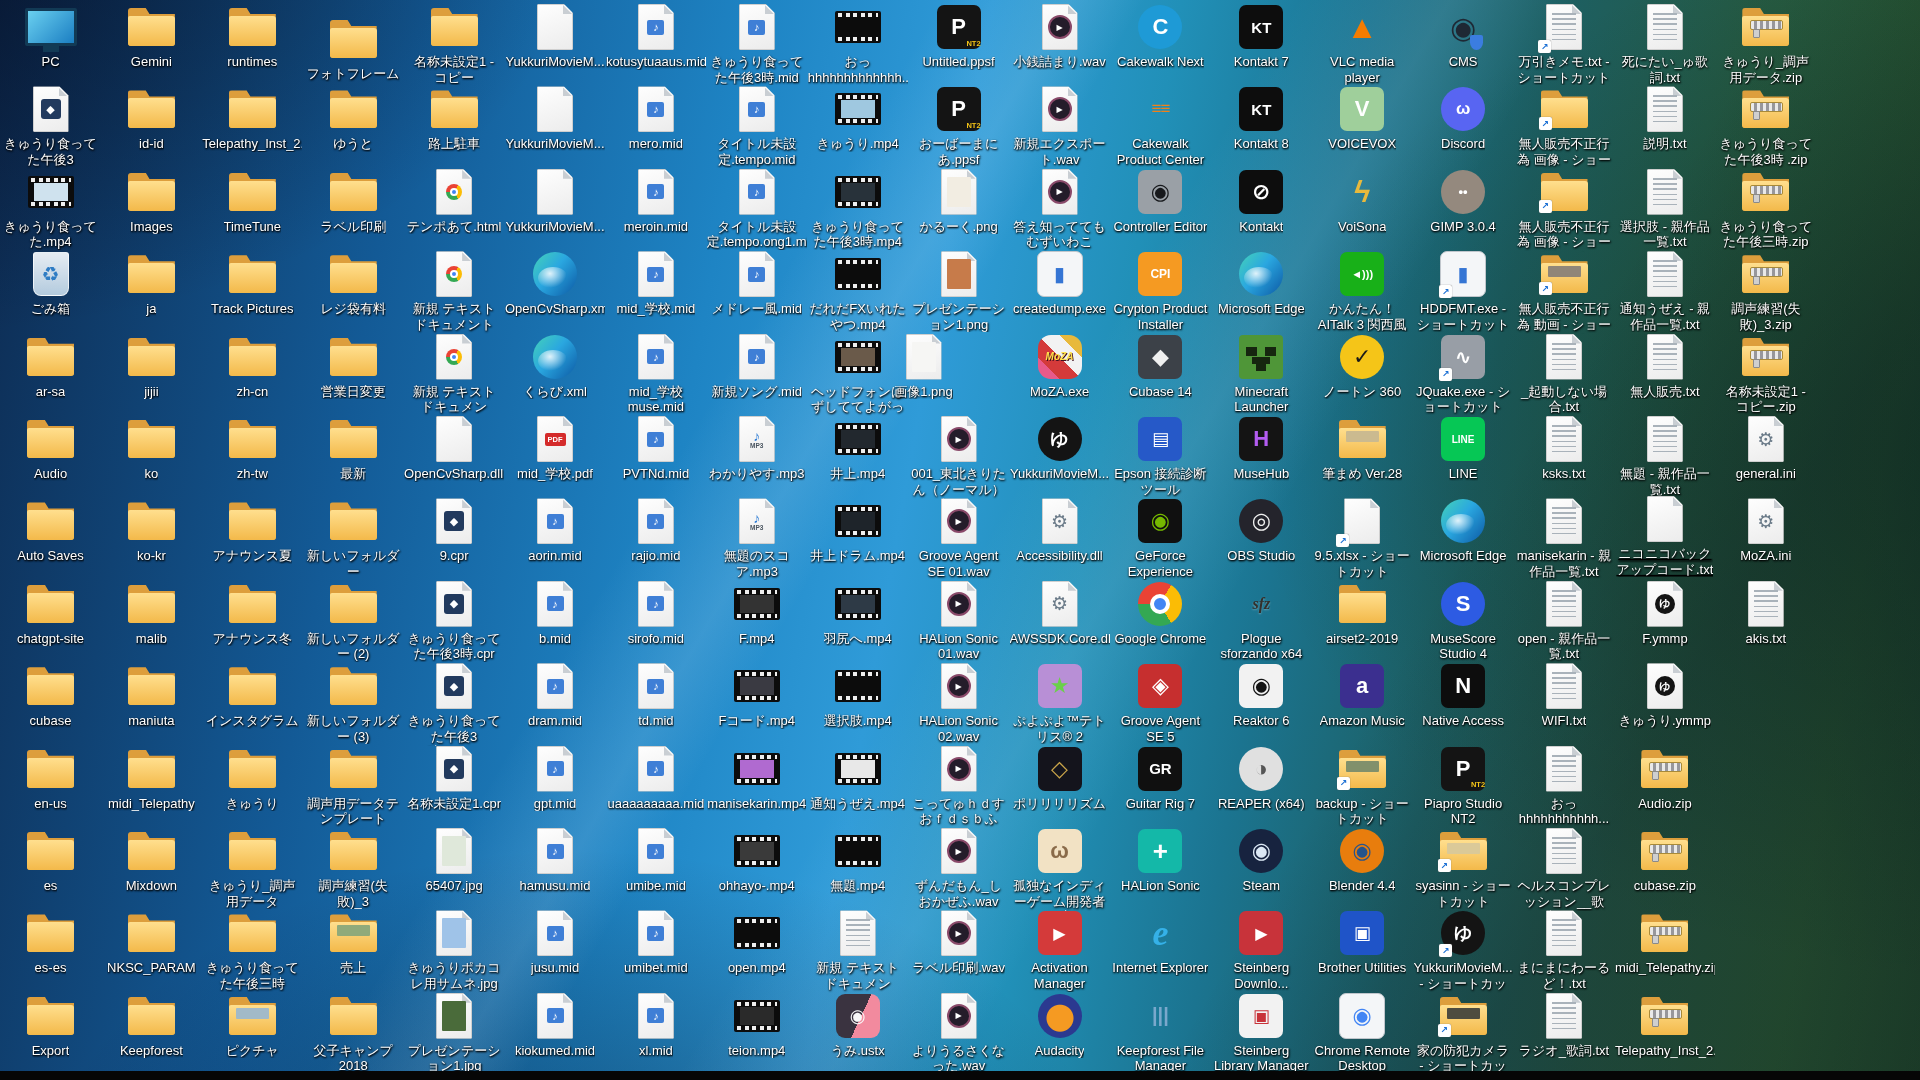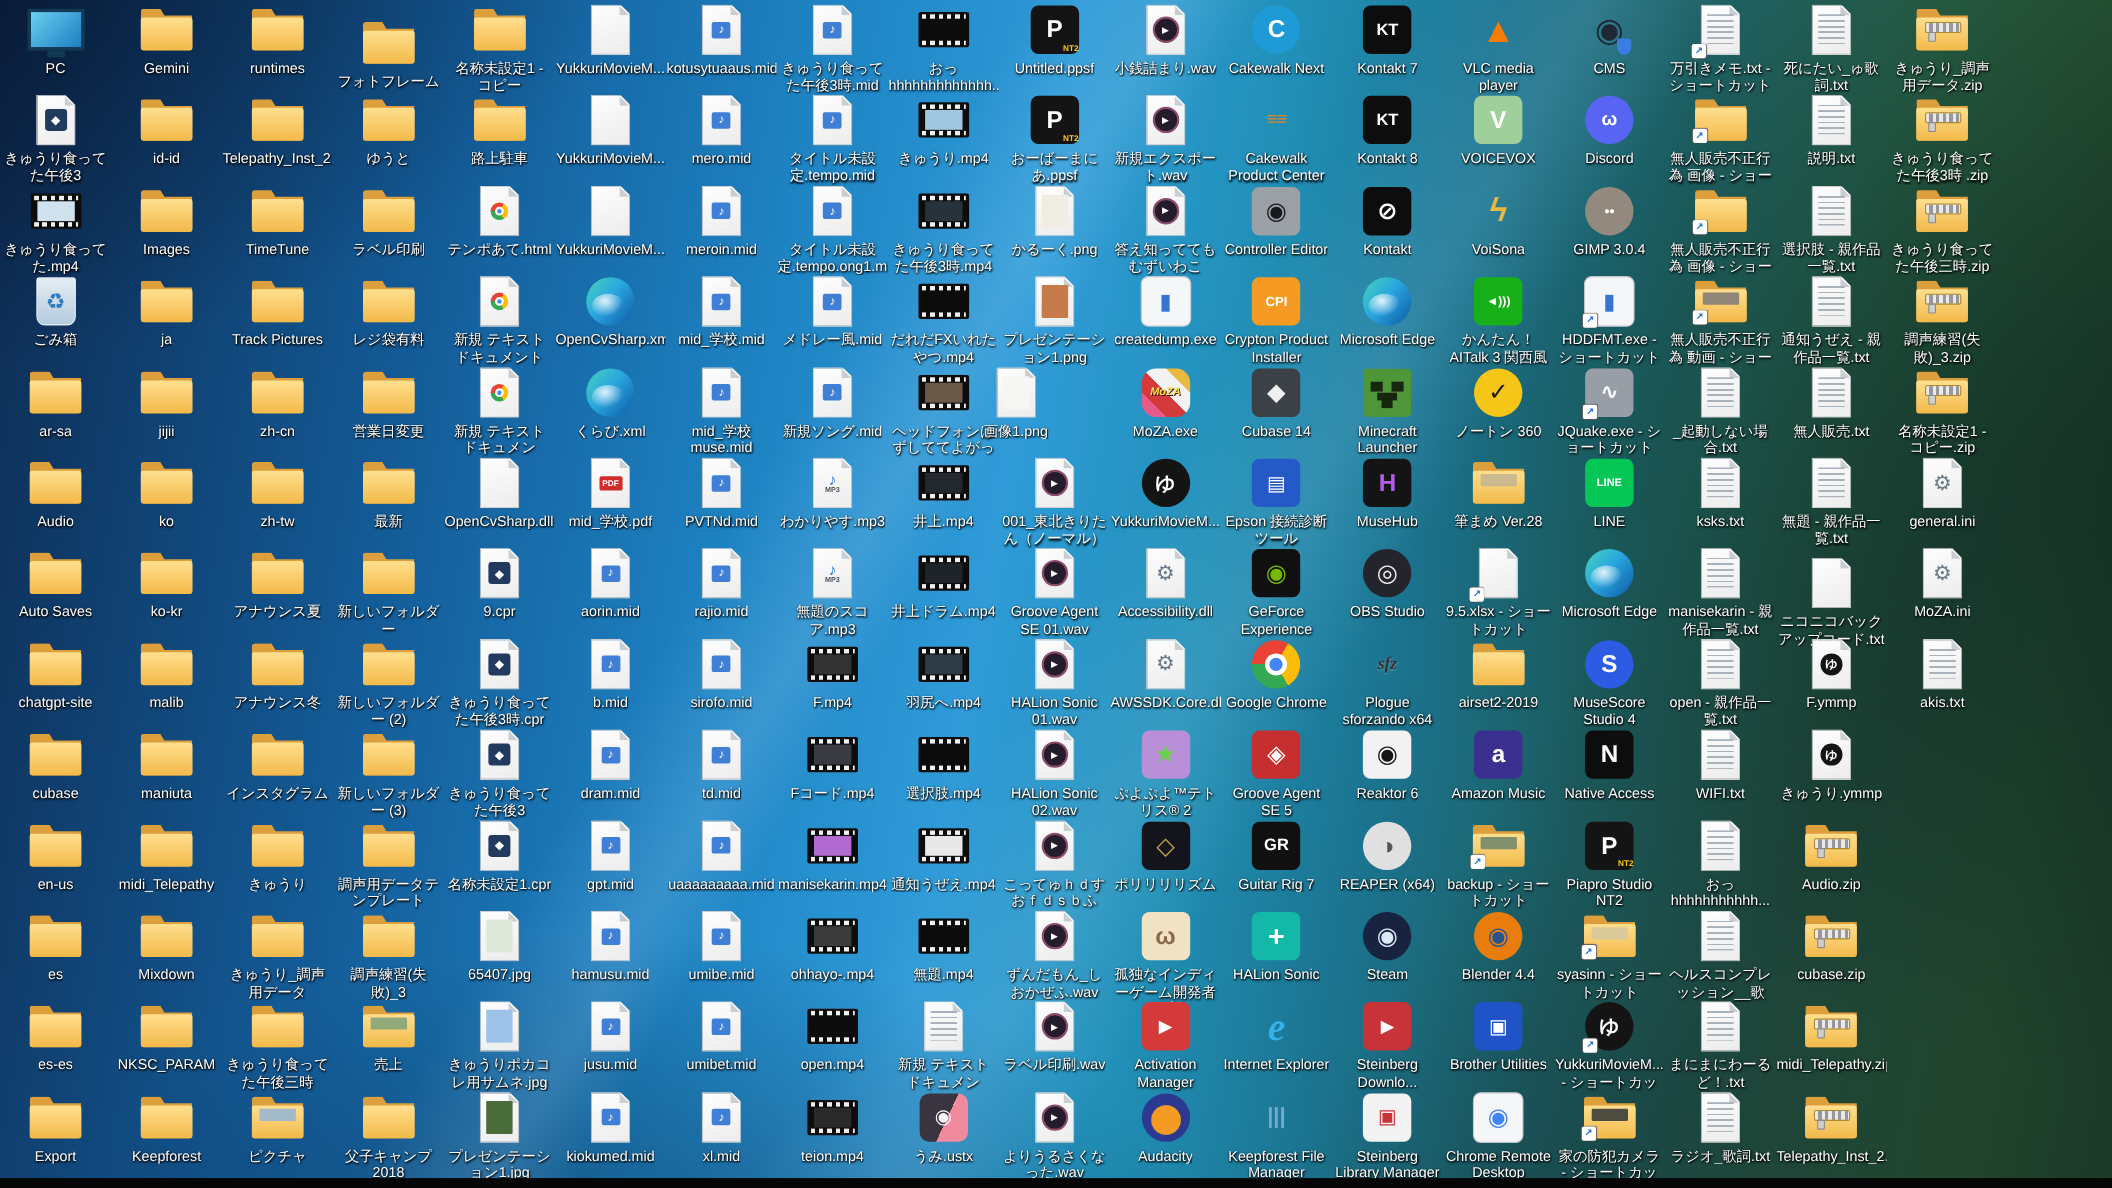--- a/index.html
+++ b/index.html
@@ -1888,21 +1888,21 @@
       <div class="cell" style="left: 1616.4px; top: 414px;">
         <div class="ibox">
           <div class="ic pagewrap">
             <span class="page">
               <span class="lines"></span>
             </span>
           </div>
         </div>
         <div class="lbl">無題 - 親作品一覧.txt</div>
       </div>
-      <div class="cell" style="left: 1616.4px; top: 505px;">
+      <div class="cell" style="left: 1616.4px; top: 494px; text-decoration: underline;">
         <div class="ibox">
           <div class="ic pagewrap">
             <span class="page"></span>
           </div>
         </div>
         <div class="lbl">ニコニコバックアップコード.txt</div>
       </div>
       <div class="cell" style="left: 1616.4px; top: 578.8px;">
         <div class="ibox">
           <div class="ic pagewrap">

